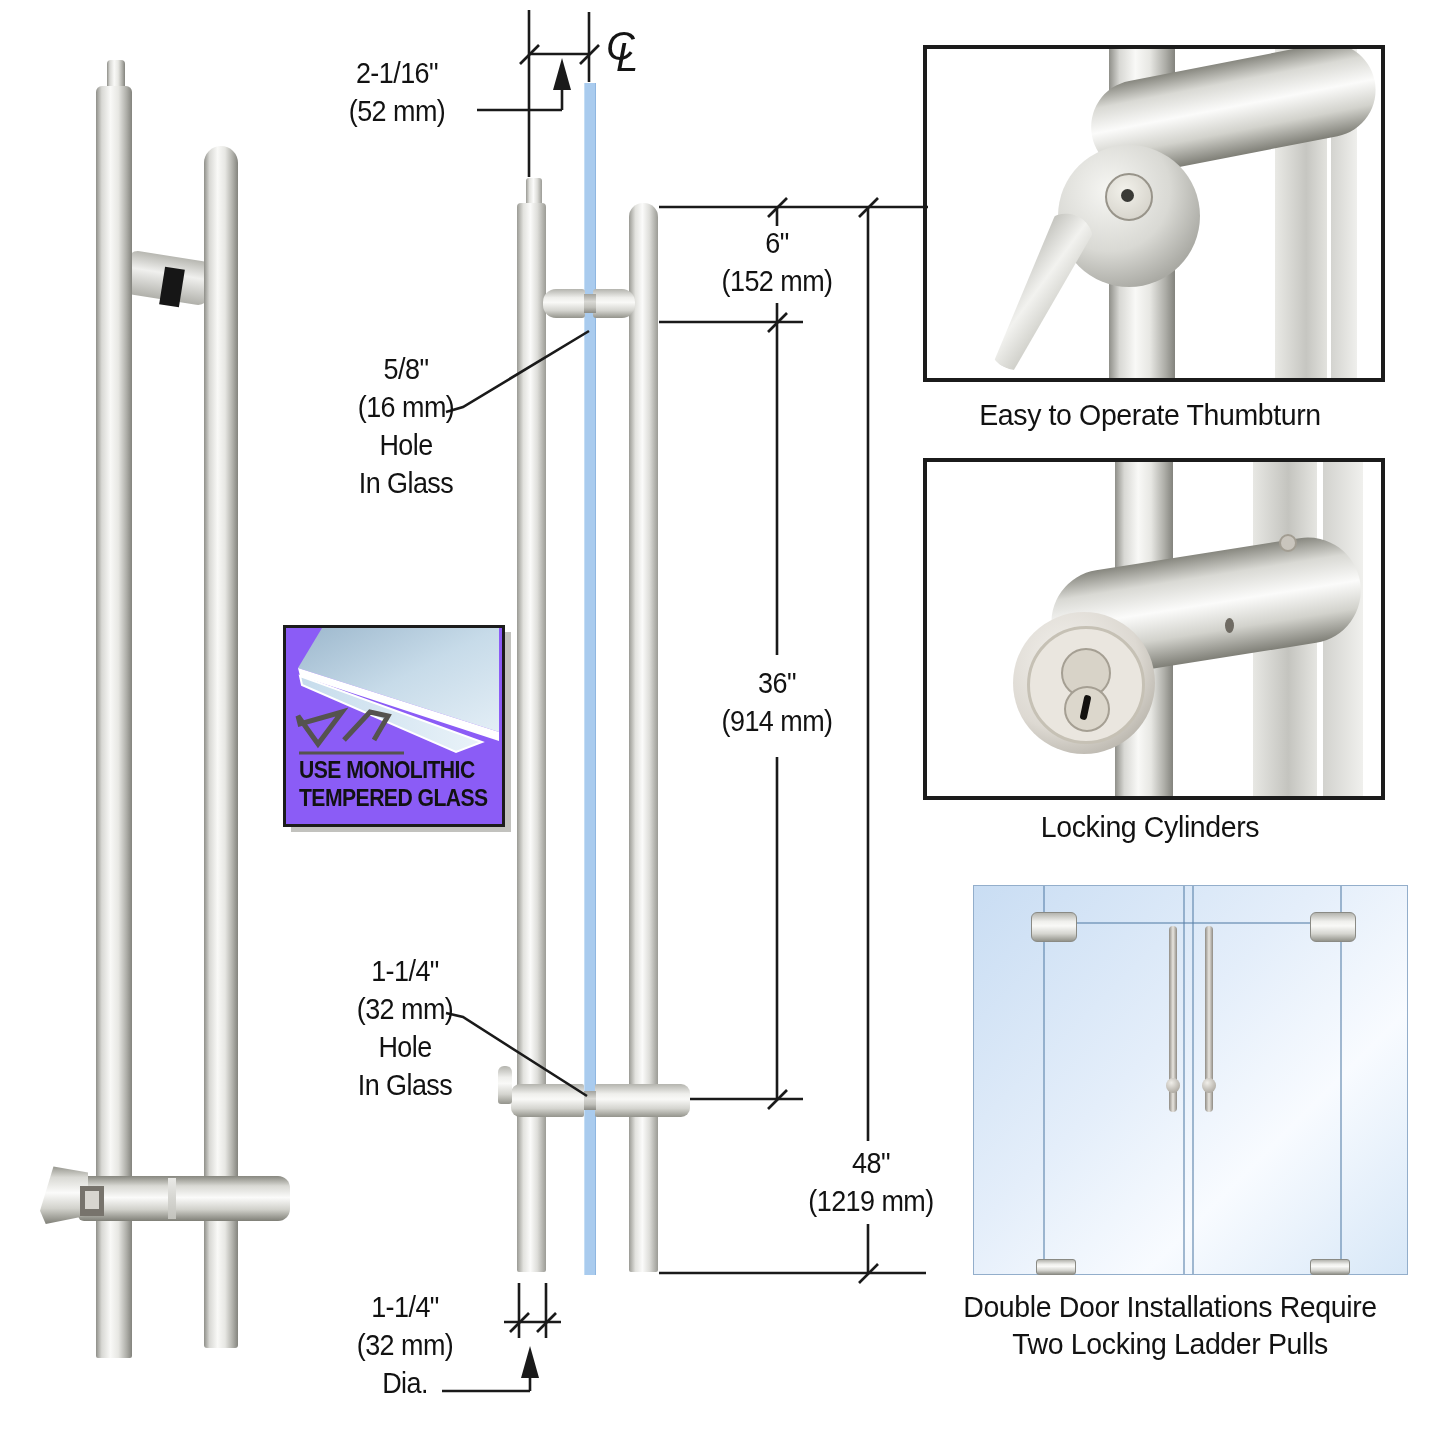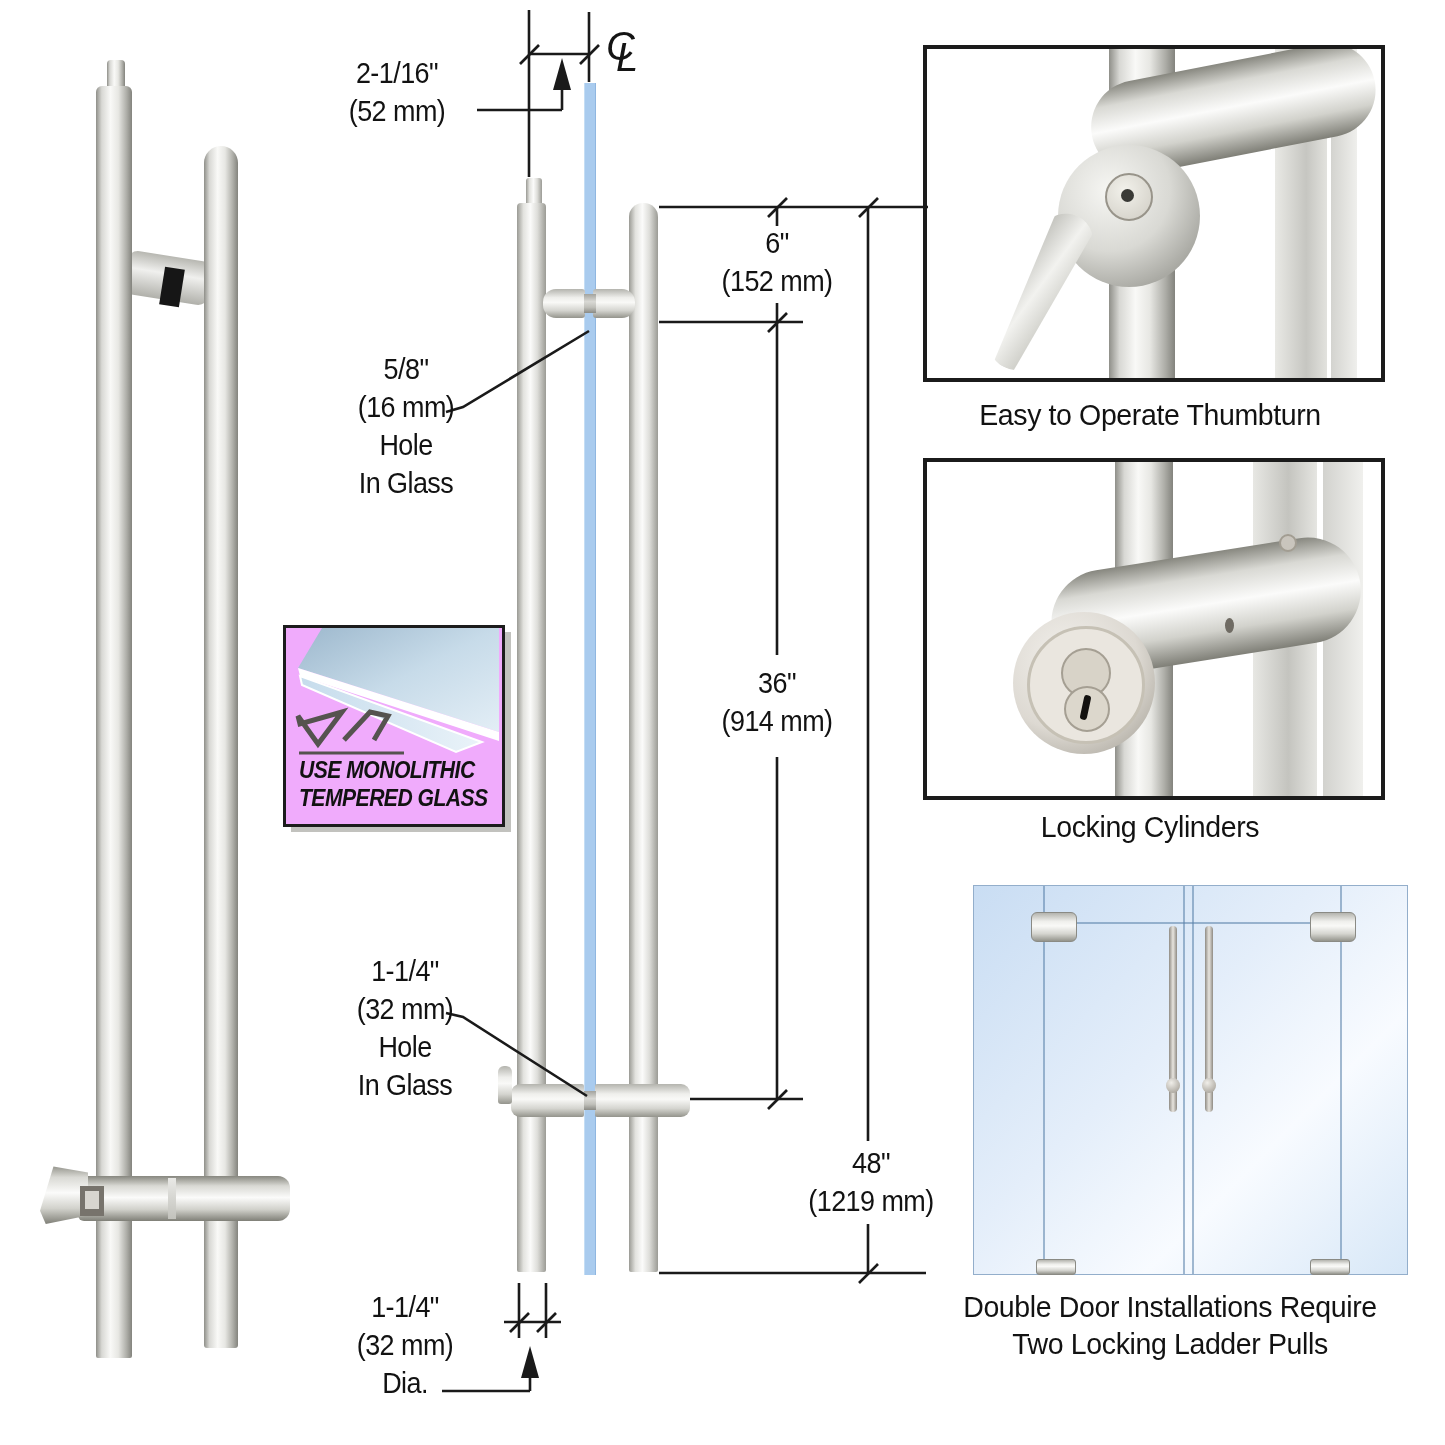--- a/index.html
+++ b/index.html
@@ -56,22 +56,22 @@
 
   <div class="abs fit" style="left:543px;top:289px;width:42px;height:29px;border-radius:13px 3px 3px 13px;"></div>
   <div class="abs fit" style="left:593px;top:289px;width:42px;height:29px;border-radius:3px 13px 13px 3px;"></div>
   <div class="abs fitD" style="left:584px;top:294px;width:12px;height:19px;"></div>
 
   <div class="abs fit" style="left:511px;top:1084px;width:73px;height:33px;border-radius:9px 2px 2px 9px;"></div>
   <div class="abs fit" style="left:595px;top:1084px;width:95px;height:33px;border-radius:2px 9px 9px 2px;"></div>
   <div class="abs fitD" style="left:584px;top:1091px;width:12px;height:19px;"></div>
   <div class="abs fit" style="left:498px;top:1066px;width:14px;height:38px;border-radius:6px 6px 3px 3px;"></div>
 
-  <div class="abs" style="left:283px;top:625px;width:216px;height:196px;background:#f0abfc;border:3px solid #1c1c1c;
-              box-shadow:7px 6px 0 -1px #c2c2be;font-style:italic;">
+  <div class="abs" style="left:283px;top:625px;width:216px;height:196px;background:#8b5cf6;border:3px solid #1c1c1c;
+              box-shadow:7px 6px 0 -1px #c2c2be;">
     <svg width="216" height="196" viewBox="0 0 216 196" class="abs" style="left:0;top:0;">
       <defs>
         <linearGradient id="gSheet" x1="0" y1="0" x2="1" y2="1">
           <stop offset="0" stop-color="#9db8cd"></stop>
             <stop offset="0.5" stop-color="#c7dbe9"></stop>
             <stop offset="1" stop-color="#e3eef6"></stop>
         </linearGradient>
         <linearGradient id="gSheet2" x1="0" y1="0" x2="1" y2="0">
           <stop offset="0" stop-color="#c6dcec"></stop>
             <stop offset="1" stop-color="#eaf3f9"></stop>

